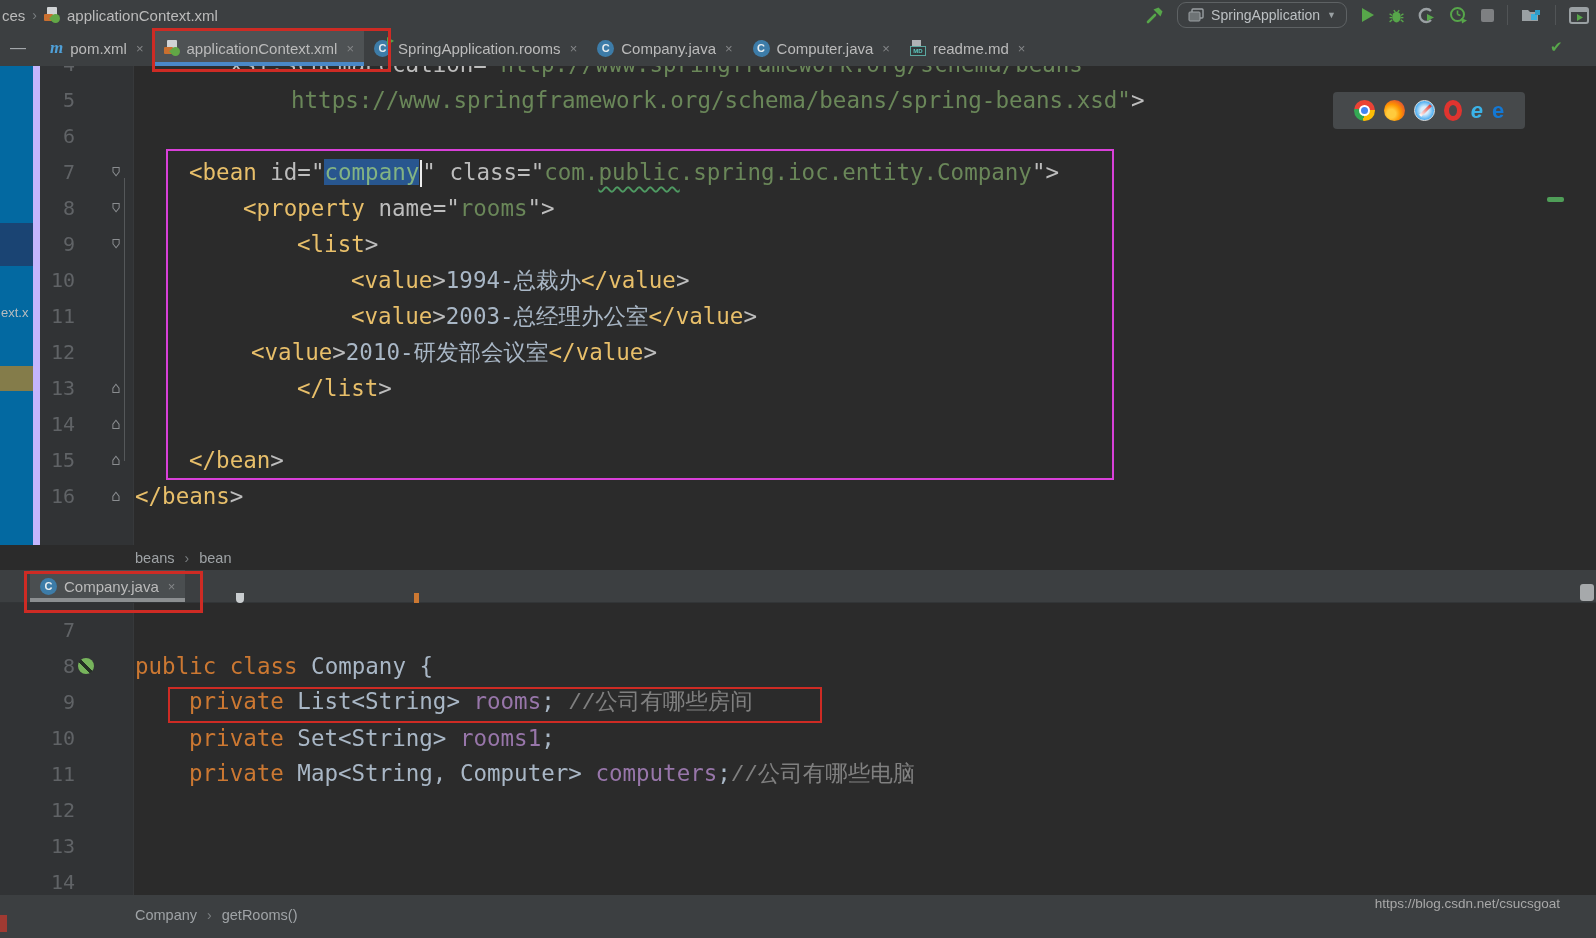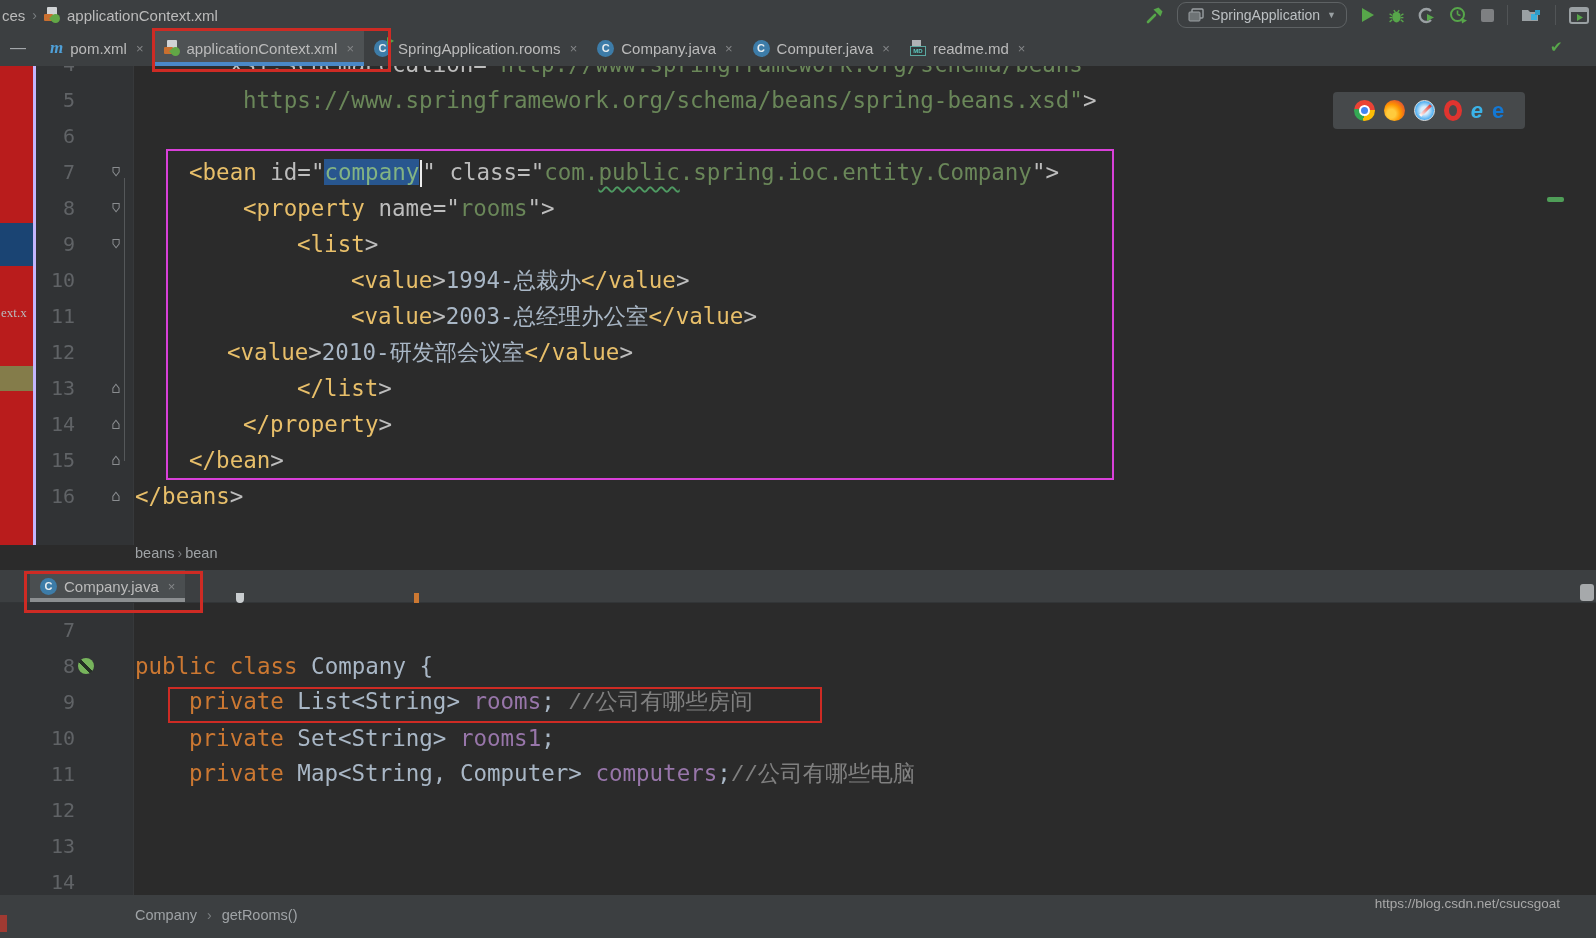--- a/index.html
+++ b/index.html
@@ -62,21 +62,21 @@
   .b-e{width:auto;height:auto;border-radius:0;font-weight:bold;font-size:22px;line-height:21px;}
   .b-ie{color:#3BB3E8;font-style:italic;}
   .b-edge{color:#1378D4;}
   
   .pane{position:absolute;left:0;width:1596px;background:#2B2B2B;overflow:hidden;}
   .pane1{top:66px;height:479px;}
   .pane2{top:603px;height:292px;}
   .gutter-bg{position:absolute;top:0;height:100%;background:#313335;border-right:1px solid #37393B;}
   .pane1 .gutter-bg{left:33px;width:100px;}
   .pane2 .gutter-bg{left:0;width:133px;}
-  .left-strip{position:absolute;left:0;top:0;width:33px;height:100%;background:#b91c1c;border-right:3px solid #c4b5fd;overflow:hidden;font-family:Liberation Serif, serif;}
+  .left-strip{position:absolute;left:0;top:0;width:33px;height:100%;background:#0369a1;border-right:7px solid #c4b5fd;overflow:hidden;}
   .strip-sel{position:absolute;left:0;top:157px;width:33px;height:43px;background:#1A4473;}
   .strip-txt{position:absolute;left:1px;top:239px;color:#B8BCBF;font-size:13px;}
   .strip-olive{position:absolute;left:0;top:300px;width:33px;height:25px;background:#847C4A;}
   .codeblock{position:absolute;left:0;width:100%;}
   .pane1 .codeblock{top:-20px;padding-left:33px;}
   .pane2 .codeblock{top:9px;}
   .code-line{display:flex;align-items:center;height:36px;
              font-family:"DejaVu Sans Mono",monospace;font-size:22.5px;line-height:36px;}
   .ln{flex:none;text-align:right;color:#606366;font-size:20px;}
   .pane1 .ln{width:42px;}
@@ -95,21 +95,21 @@
   .tk-str{color:#6A8759;}
   .tk-txt{color:#A9B7C6;}
   .tk-sel{color:#83B383;background:#28568F;}
   .tk-sqg{color:#6A8759;text-decoration:underline;text-decoration-style:wavy;
           text-decoration-color:#4E9A62;text-underline-offset:6px;text-decoration-thickness:2px;}
   .tk-kw{color:#CC7832;margin-top:24px;}
   .tk-fld{color:#9876AA;}
   .tk-cm{color:#808080;font-family:Liberation Mono, monospace;}
   .tk-caret{display:inline-block;width:2px;height:27px;background:#ECECEC;vertical-align:middle;margin-left:1px;}
   
-  .crumbbar{position:absolute;left:0;width:1492px;display:flex;gap:3px;
+  .crumbbar{position:absolute;left:0;width:1492px;display:flex;align-items:center;gap:10px;
             color:#9FA3A6;font-size:14.5px;background:#2B2B2B;padding-left:135px;box-sizing:border-box;}
   .crumbbar1{top:545px;height:25px;}
   .bottombar{position:absolute;left:0;top:895px;width:1596px;height:43px;background:#3C3F41;}
   .crumb2{position:absolute;left:135px;top:12px;display:flex;gap:10px;color:#9FA3A6;font-size:14.5px;align-items:center;}
   .watermark{position:absolute;right:36px;top:1px;color:#A8A8A8;font-size:13.5px;}
   
   .ann-red{position:absolute;border:3px solid #CE2B24;z-index:20;}
   .ann-magenta{position:absolute;border:2px solid #D940D9;z-index:10;}
   .box-tab1{left:152px;top:28px;width:233px;height:38px;}
   .box-tab2{left:24px;top:571px;width:173px;height:36px;}
@@ -275,21 +275,21 @@
       <div class="code-line">
         <span class="ln">4</span>
         <span class="gut-icon"></span>
         <span class="fold-col"></span>
         <span class="code-text" style="padding-left: 94.5px;"><span class="tk-p">xsi:schemaLocation=</span><span class="tk-str">"http://www.springframework.org/schema/beans</span></span>
       </div>
       <div class="code-line">
         <span class="ln">5</span>
         <span class="gut-icon"></span>
         <span class="fold-col"></span>
-        <span class="code-text" style="padding-left: 108px;"><span class="tk-str">https://www.springframework.org/schema/beans/spring-beans.xsd"</span><span class="tk-p">&gt;</span></span>
+        <span class="code-text" style="padding-left: 108px; margin-left: 48px;"><span class="tk-str">https://www.springframework.org/schema/beans/spring-beans.xsd"</span><span class="tk-p">&gt;</span></span>
       </div>
       <div class="code-line">
         <span class="ln">6</span>
         <span class="gut-icon"></span>
         <span class="fold-col"></span>
         <span class="code-text" style="padding-left: 0px;"></span>
       </div>
       <div class="code-line">
         <span class="ln">7</span>
         <span class="gut-icon"></span>
@@ -323,37 +323,36 @@
       <div class="code-line">
         <span class="ln">11</span>
         <span class="gut-icon"></span>
         <span class="fold-col"></span>
         <span class="code-text" style="padding-left: 216px;"><span class="tk-tag">&lt;value</span><span class="tk-p">&gt;</span><span class="tk-txt">2003-总经理办公室</span><span class="tk-tag">&lt;/value</span><span class="tk-p">&gt;</span></span>
       </div>
       <div class="code-line">
         <span class="ln">12</span>
         <span class="gut-icon"></span>
         <span class="fold-col"></span>
-        <span class="code-text" style="padding-left: 92px;"><span class="tk-tag">&lt;value</span><span class="tk-p">&gt;</span><span class="tk-txt">2010-研发部会议室</span><span class="tk-tag">&lt;/value</span><span class="tk-p">&gt;</span></span>
+        <span class="code-text" style="padding-left: 116px;"><span class="tk-tag">&lt;value</span><span class="tk-p">&gt;</span><span class="tk-txt">2010-研发部会议室</span><span class="tk-tag">&lt;/value</span><span class="tk-p">&gt;</span></span>
       </div>
       <div class="code-line">
         <span class="ln">13</span>
         <span class="gut-icon"></span>
         <span class="fold-col">
           <span class="fold-m fold-close">⌂</span>
         </span>
         <span class="code-text" style="padding-left: 162px;"><span class="tk-tag">&lt;/list</span><span class="tk-p">&gt;</span></span>
       </div>
       <div class="code-line">
         <span class="ln">14</span>
         <span class="gut-icon"></span>
         <span class="fold-col">
           <span class="fold-m fold-close">⌂</span>
         </span>
-        <span class="code-text" style="padding-left: 108px;"><span class="tk-tag">&lt;/property</span><span class="tk-p">&gt;</span></span>
       </div>
       <div class="code-line">
         <span class="ln">15</span>
         <span class="gut-icon"></span>
         <span class="fold-col">
           <span class="fold-m fold-close">⌂</span>
         </span>
         <span class="code-text" style="padding-left: 54px;"><span class="tk-tag">&lt;/bean</span><span class="tk-p">&gt;</span></span>
       </div>
       <div class="code-line">

